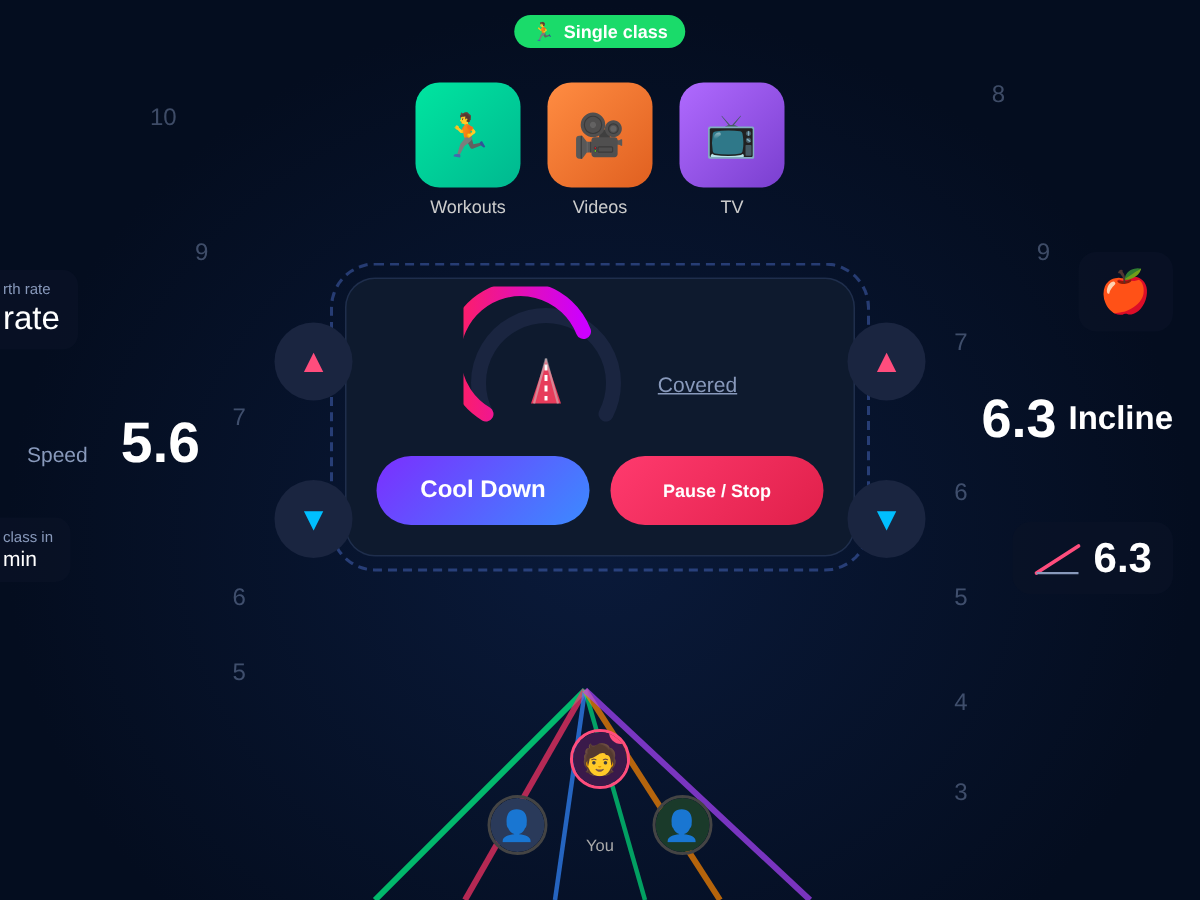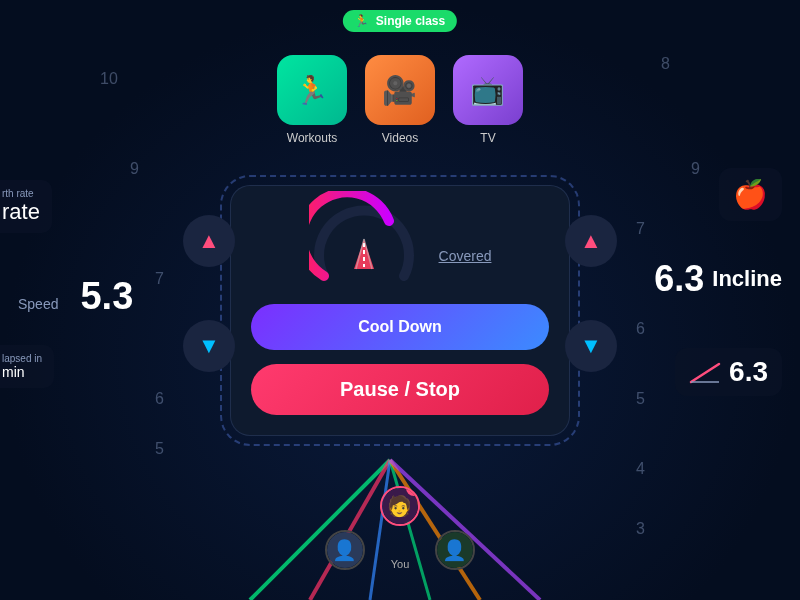--- a/index.html
+++ b/index.html
@@ -145,21 +145,20 @@
       font-size: 14px;
       margin-top: 20px;
       text-decoration: underline;
     }
 
     
     .action-buttons {
       display: flex;
       gap: 14px;
       margin-top: 18px;
-      flex-direction: column;
     }
 
     .btn-cooldown {
       flex: 1;
       padding: 14px 0;
       border-radius: 30px;
       border: none;
       background: linear-gradient(135deg, #7b2fff, #3b8bff);
       color: #fff;
       font-size: 16px;
@@ -167,21 +166,21 @@
       cursor: pointer;
     }
 
     .btn-pause {
       flex: 1;
       padding: 14px 0;
       border-radius: 30px;
       border: none;
       background: linear-gradient(135deg, #ff3a6e, #e0204a);
       color: #fff;
-      font-size: 20px;
+      font-size: 12px;
       font-weight: bold;
       cursor: pointer;
     }
 
     .speed-label {
       color: #8899bb;
       font-size: 14px;
     }
 
     .speed-value {
@@ -344,25 +343,25 @@
     </div>
   </div>
 
   <div class="heartrate-panel">
     <div class="hr-label">rth rate</div>
     <div class="hr-value">rate</div>
   </div>
 
   <div style="position:absolute; left:18px; top:275px; z-index:9; display:flex; align-items:baseline; gap:22px;">
     <span class="speed-label" style="color:#8899bb; font-size:14px;">Speed</span>
-    <span class="speed-value" style="color:#fff; font-size:38px; font-weight:bold;">5.3</span>
+    <span class="speed-value" style="color:#fff; font-size:38px; font-weight:bold;">5.6</span>
   </div>
 
   <div class="elapsed-panel">
-    <div class="hr-label">lapsed
+    <div class="hr-label">class
 in</div>
     <div class="hr-value" style="font-size:14px;">min</div>
   </div>
 
   <div style="position:absolute; right:18px; top:168px; display:flex; align-items:center; gap:8px; z-index:9; background:rgba(10,18,38,0.7); border-radius:12px; padding:10px 14px;">
     <span style="color:#00e080; font-size:28px;">🍎</span>
   </div>
 
   <div style="position:absolute; right:18px; top:258px; display:flex; align-items:center; gap:8px; z-index:9;">
     <span style="color:#fff; font-size:36px; font-weight:bold;">6.3</span>

